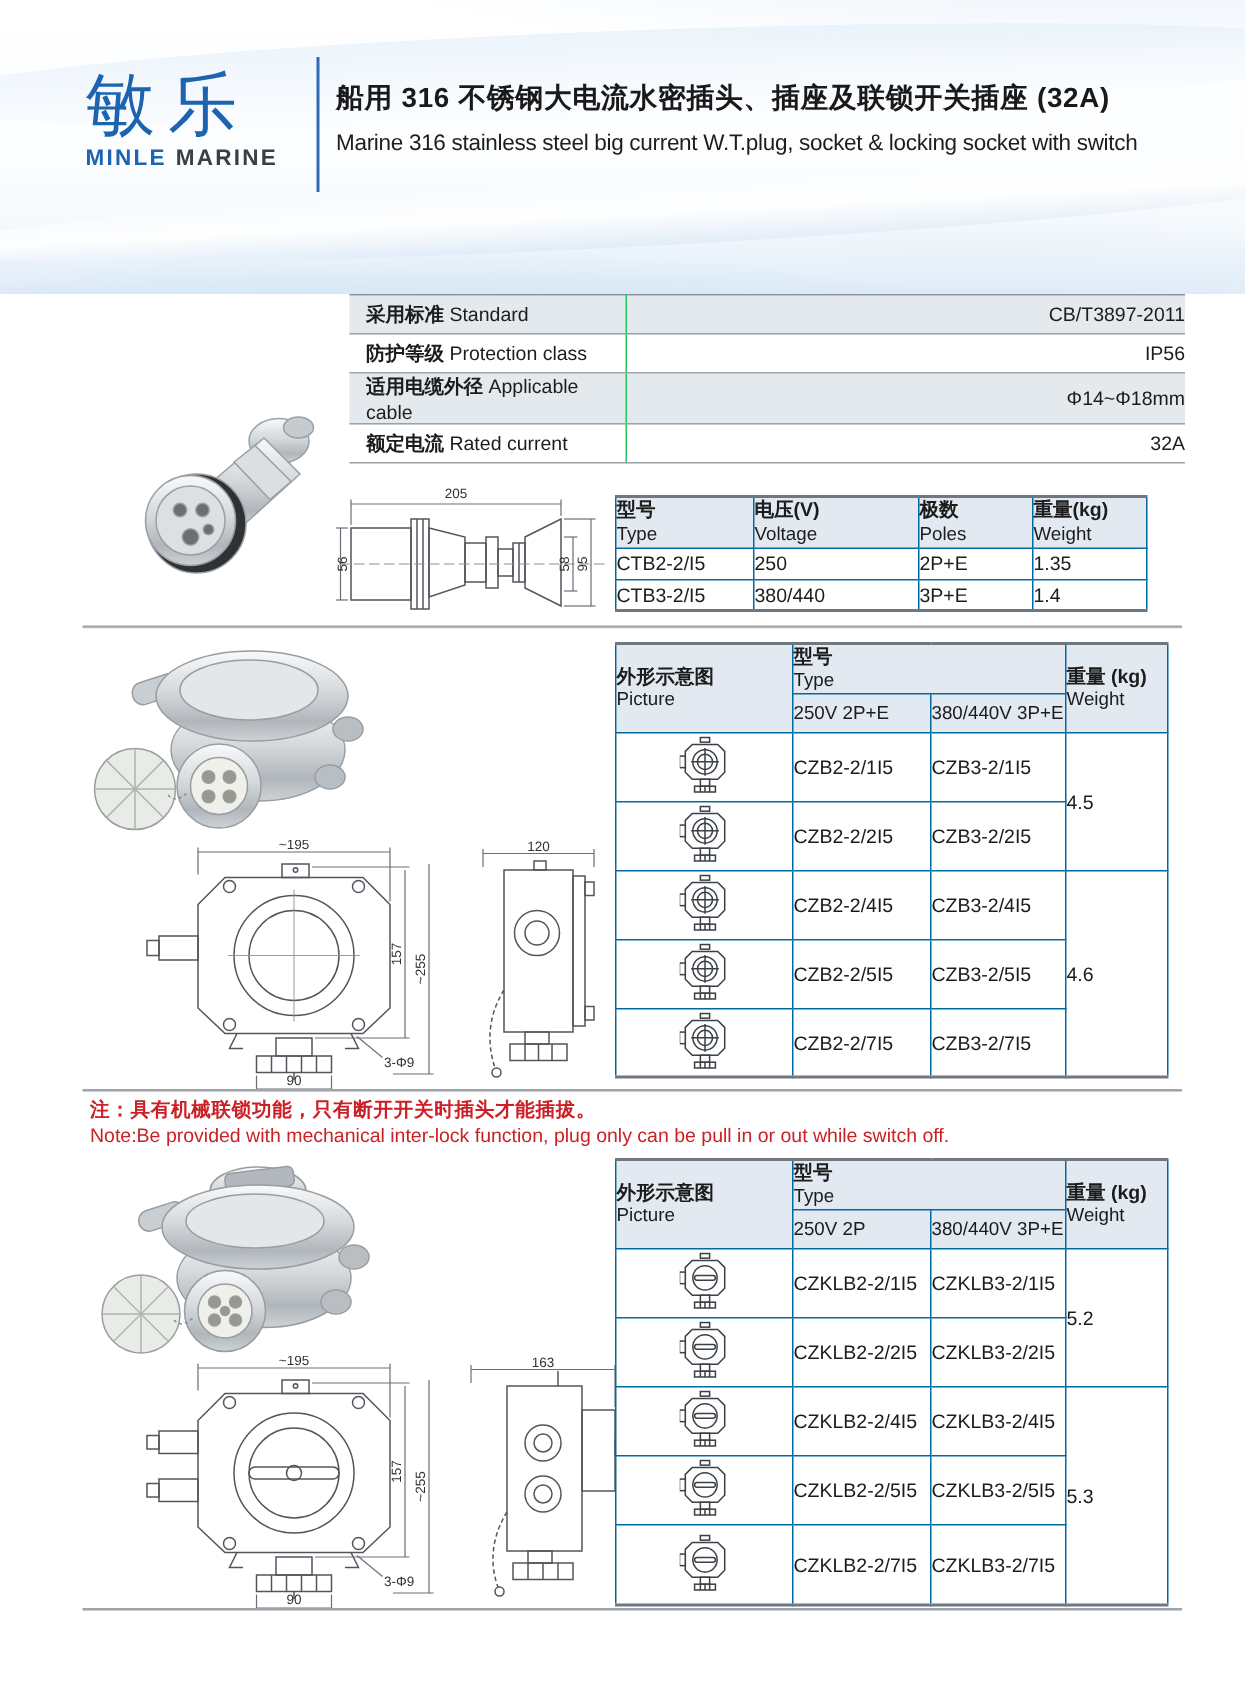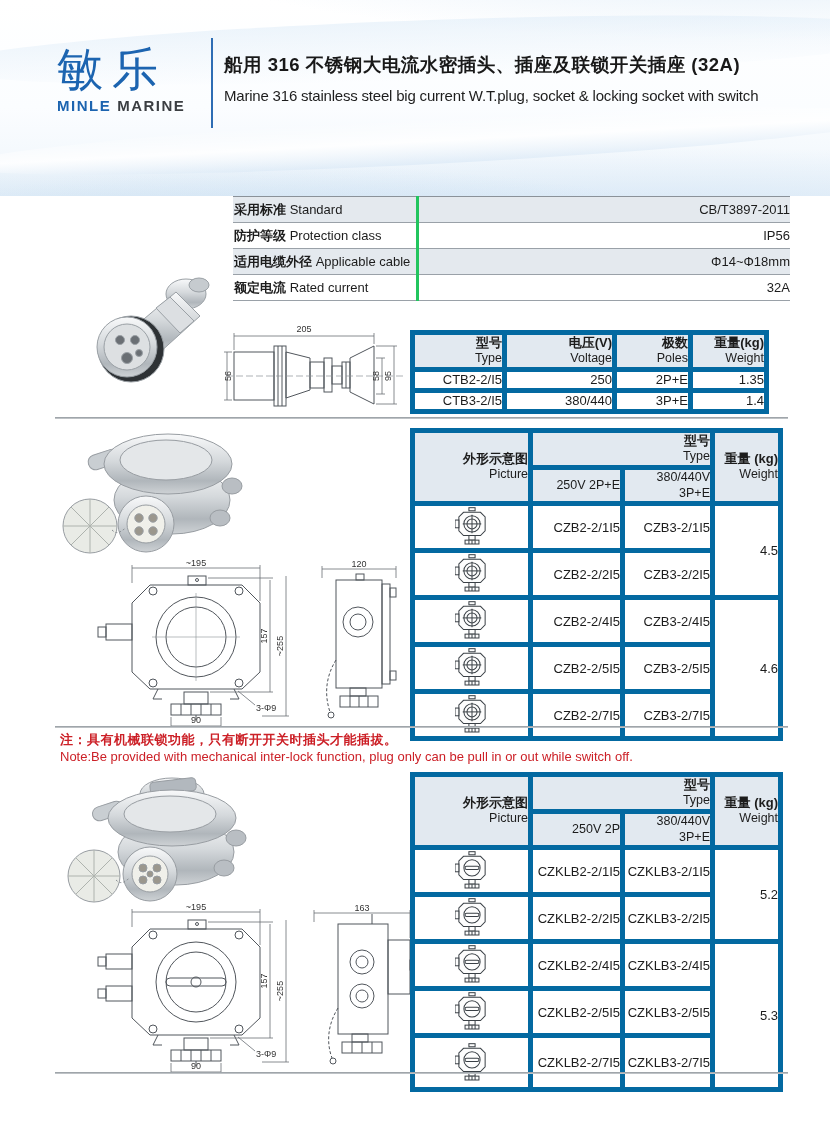--- a/index.html
+++ b/index.html
@@ -26,28 +26,28 @@
   .logo-en .b{color:#1c64b0}.logo-en .d{color:#3b3e42;margin-left:6px}
   .v-divider{position:absolute;left:211px;top:38px;width:2px;height:90px;background:#2e6db4;z-index:3}
   .titles{position:absolute;left:224px;top:52px;z-index:3;width:590px}
   .title-cn{font-size:18.5px;font-weight:bold;color:#191919;letter-spacing:.5px}
   .title-en{margin-top:10px;font-size:15px;color:#1d1d1d;letter-spacing:-0.2px}
 
   
   .spec{position:absolute;left:233px;top:196px;width:557px;border-collapse:collapse;table-layout:fixed}
   .spec td{height:26px;font-size:13px;border-bottom:1px solid #9aa1a8;vertical-align:middle}
   .spec tr:first-child td{border-top:1.5px solid #8b9299}
-  .spec td.lab{width:184px;padding-left:1px;border-right:3px solid #22c55e}
+  .spec td.lab{width:184px;padding-left:11px;border-right:1px solid #22c55e}
   .spec td.val{text-align:right}
   .spec tr.alt td{background:#e4e9ee}
   .cnb{font-weight:bold}
 
   
   table.ptable{position:absolute;border-collapse:collapse;table-layout:fixed;background:#fff}
-  table.ptable td{border:5px solid #0369a1;text-align:right;vertical-align:middle;font-size:13px}
+  table.ptable td{border:1px solid #0369a1;text-align:left;vertical-align:middle;font-size:13px}
   table.ptable{border-top:2px solid #70777e;border-bottom:2px solid #70777e}
   table.ptable td.hd{background:#e2e9f0;font-size:12.5px;line-height:1.25}
   table.ptable .cn{font-weight:bold;font-size:13px}
   table.ptable .en{font-size:12.5px;font-weight:normal}
   .picto{width:34px;height:42px;display:block;margin:0 auto}
   td.wt{font-size:13.5px}
 
   
   .drw{position:absolute}
   .drw svg{display:block}

